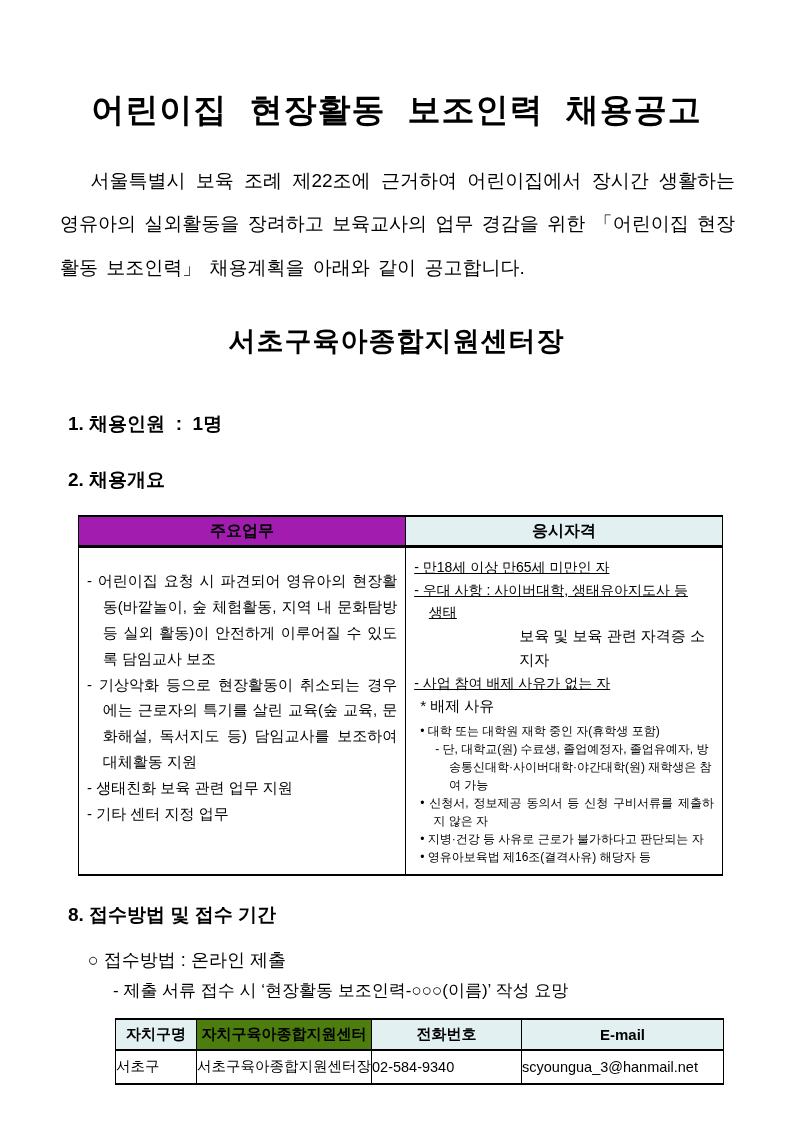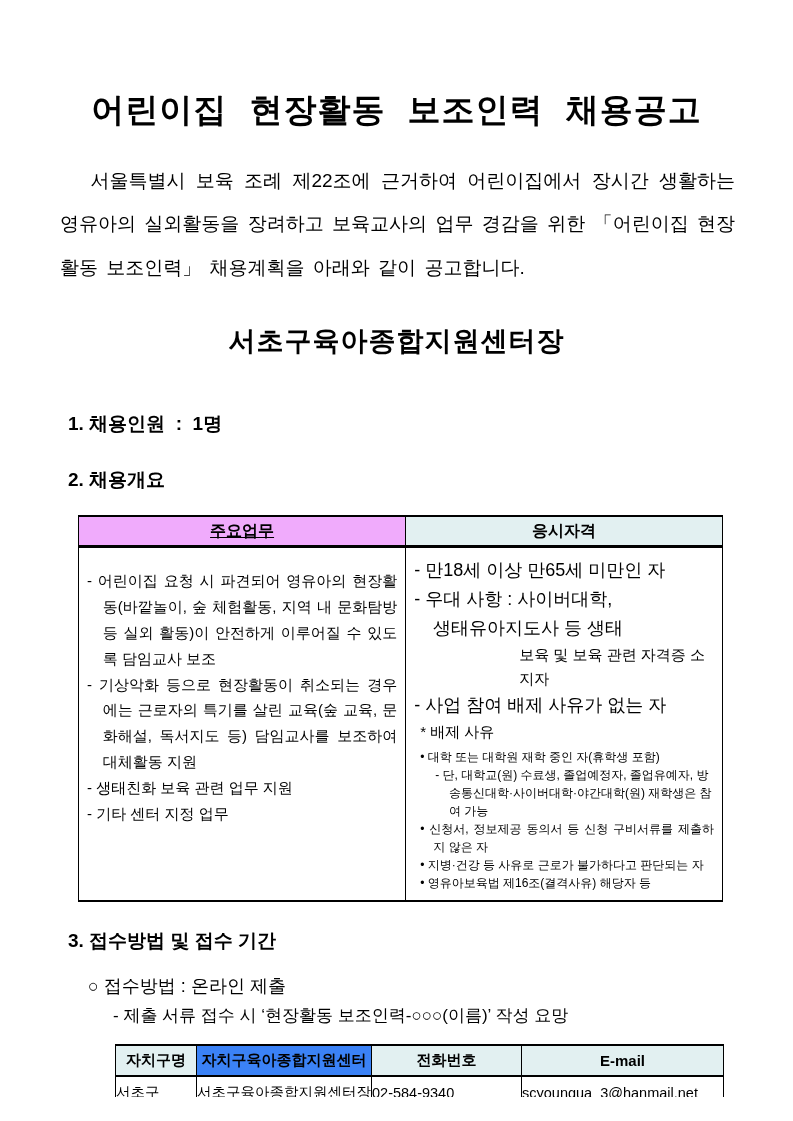--- a/index.html
+++ b/index.html
@@ -90,25 +90,26 @@
   .duty-item {
     font-size: 15px;
     line-height: 1.72;
     text-align: justify;
     word-break: break-all;
     padding-left: 1.05em;
     text-indent: -1.05em;
   }
 
   .qual-item {
-    font-size: 18px;
+    font-size: 14px;
     line-height: 1.6;
     word-break: keep-all;
     padding-left: 1.05em;
     text-indent: -1.05em;
+    text-decoration: underline;
   }
   .qual-cont {
     font-size: 15px;
     line-height: 1.6;
     padding-left: 7em;
   }
   .qual-note {
     font-size: 15px;
     line-height: 1.6;
     padding-left: 0.4em;
@@ -191,21 +192,21 @@
 
   <h2 class="sec-heading h2">2. 채용개요</h2>
 
   <table class="overview">
     <colgroup>
         <col style="width:50.8%">
         <col style="width:49.2%">
       </colgroup>
     <thead>
       <tr>
-        <th class="thead-bg" style="background-color: #f0abfc; text-decoration: underline;">주요업무</th>
+        <th class="thead-bg" style="background-color: #a21caf;">주요업무</th>
         <th class="thead-bg" style="background-color: rgb(226, 240, 241);">응시자격</th>
       </tr>
     </thead>
     <tbody>
       <tr>
         <td class="duty-cell">
           <div class="duty-item">- 어린이집 요청 시 파견되어 영유아의 현장활동(바깥놀이, 숲 체험활동, 지역 내 문화탐방 등 실외 활동)이 안전하게 이루어질 수 있도록 담임교사 보조</div>
           <div class="duty-item">- 기상악화 등으로 현장활동이 취소되는 경우에는 근로자의 특기를 살린 교육(숲 교육, 문화해설, 독서지도 등) 담임교사를 보조하여 대체활동 지원</div>
           <div class="duty-item">- 생태친화 보육 관련 업무 지원</div>
           <div class="duty-item">- 기타 센터 지정 업무</div>
@@ -219,36 +220,36 @@
           <div class="excl-item">• 대학 또는 대학원 재학 중인 자(휴학생 포함)</div>
           <div class="excl-sub">- 단, 대학교(원) 수료생, 졸업예정자, 졸업유예자, 방송통신대학·사이버대학·야간대학(원) 재학생은 참여 가능</div>
           <div class="excl-item">• 신청서, 정보제공 동의서 등 신청 구비서류를 제출하지 않은 자</div>
           <div class="excl-item">• 지병·건강 등 사유로 근로가 불가하다고 판단되는 자</div>
           <div class="excl-item">• 영유아보육법 제16조(결격사유) 해당자 등</div>
         </td>
       </tr>
     </tbody>
   </table>
 
-  <h2 class="sec-heading h3">3. 접수방법 및 접수 기간</h2>
+  <h2 class="sec-heading h3">8. 접수방법 및 접수 기간</h2>
 
   <div class="apply-line method">○ 접수방법 : 온라인 제출</div>
   <div class="apply-line note">- 제출 서류 접수 시 ‘현장활동 보조인력-○○○(이름)’ 작성 요망</div>
 
   <table class="contact">
     <colgroup>
       <col class="col-gu">
         <col class="col-center">
         <col class="col-phone">
         <col class="col-email">
     </colgroup>
     <thead>
       <tr>
         <th class="thead-bg" style="background-color: rgb(226, 240, 241);">자치구명</th>
-        <th class="thead-bg" style="background-color: #3b82f6;">자치구육아종합지원센터</th>
+        <th class="thead-bg" style="background-color: #4d7c0f;">자치구육아종합지원센터</th>
         <th class="thead-bg" style="background-color: rgb(226, 240, 241);">전화번호</th>
         <th class="thead-bg" style="background-color: rgb(226, 240, 241);">E-mail</th>
       </tr>
     </thead>
     <tbody>
       <tr>
         <td>서초구</td>
         <td>서초구육아종합지원센터장</td>
         <td>02-584-9340</td>
         <td>scyoungua_3@hanmail.net</td>

